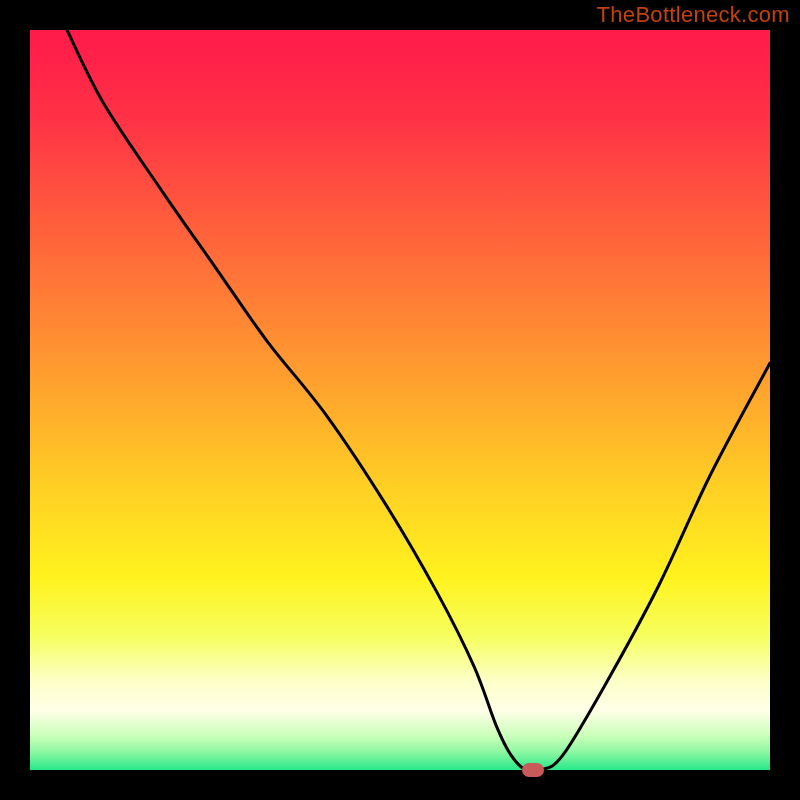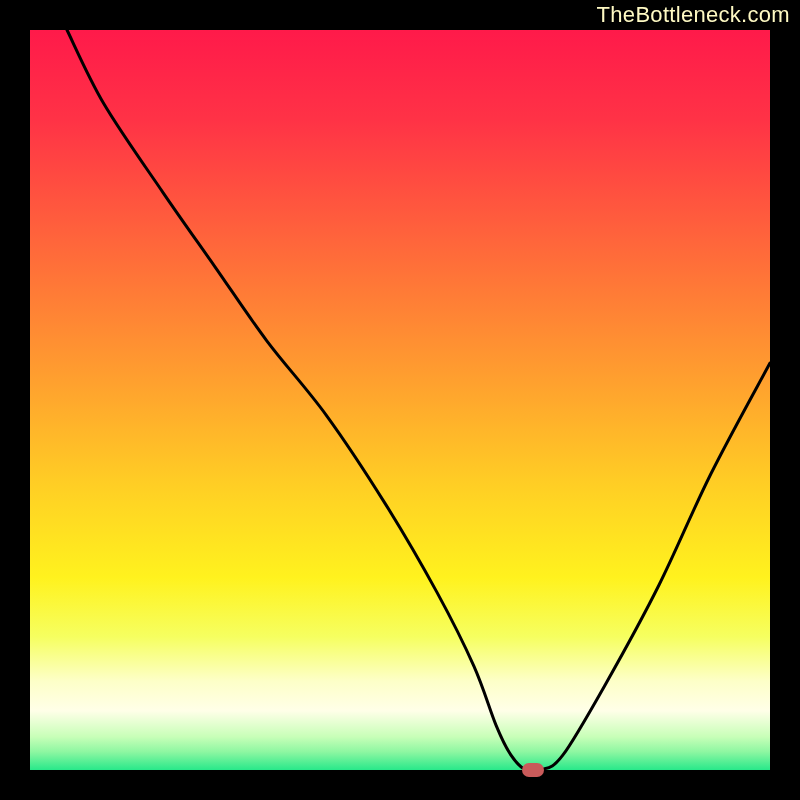--- a/index.html
+++ b/index.html
@@ -14,21 +14,21 @@
   .frame {
     position: relative;
     width: 800px;
     height: 800px;
     background: #000;
   }
   .watermark {
     position: absolute;
     top: 2px;
     right: 10px;
-    color: #fef9c3;
+    color: #c2410c;
     font-size: 22px;
     font-weight: 500;
     letter-spacing: 0.3px;
     z-index: 5;
     text-align: center;
   }
   .plot-area {
     position: absolute;
     left: 30px;
     top: 30px;

